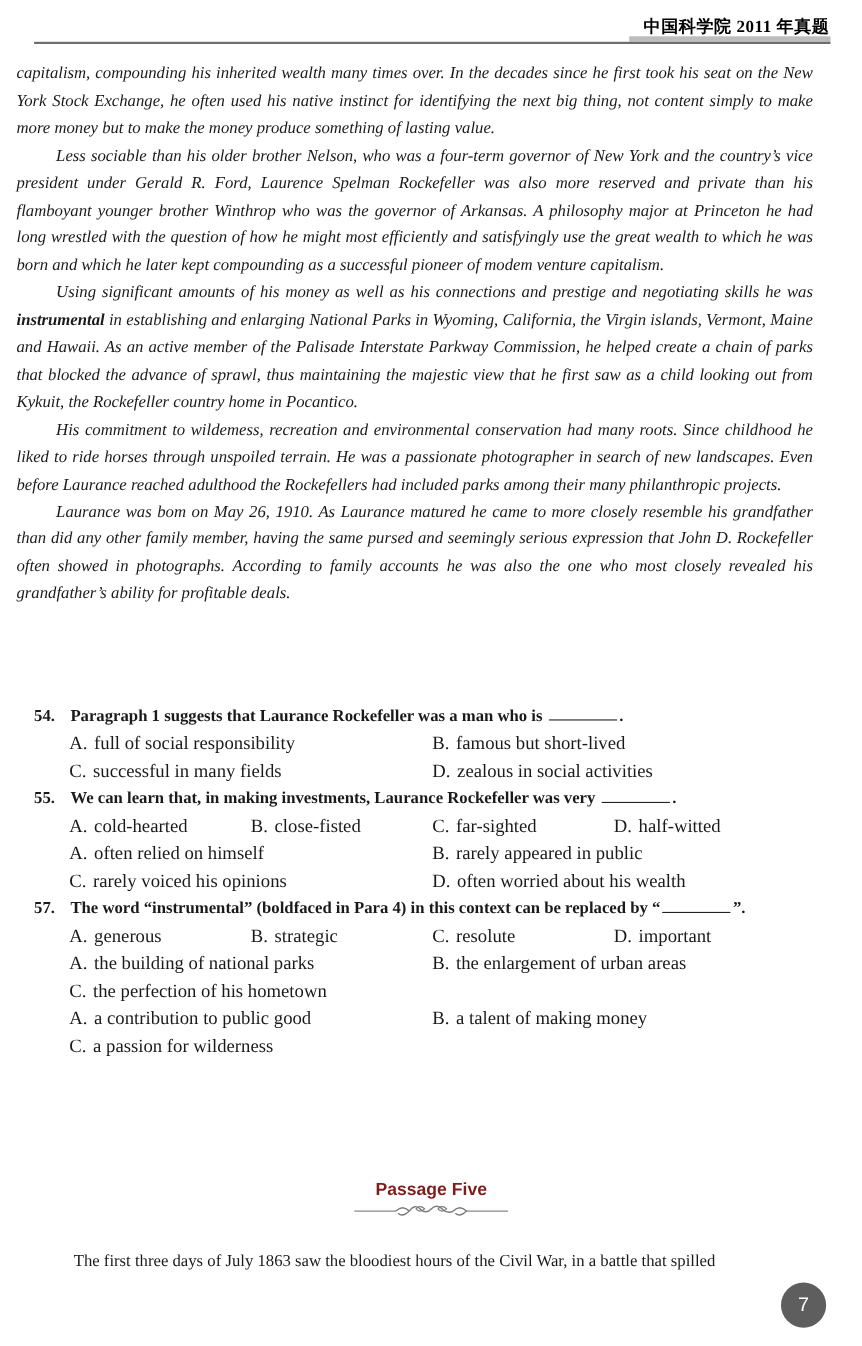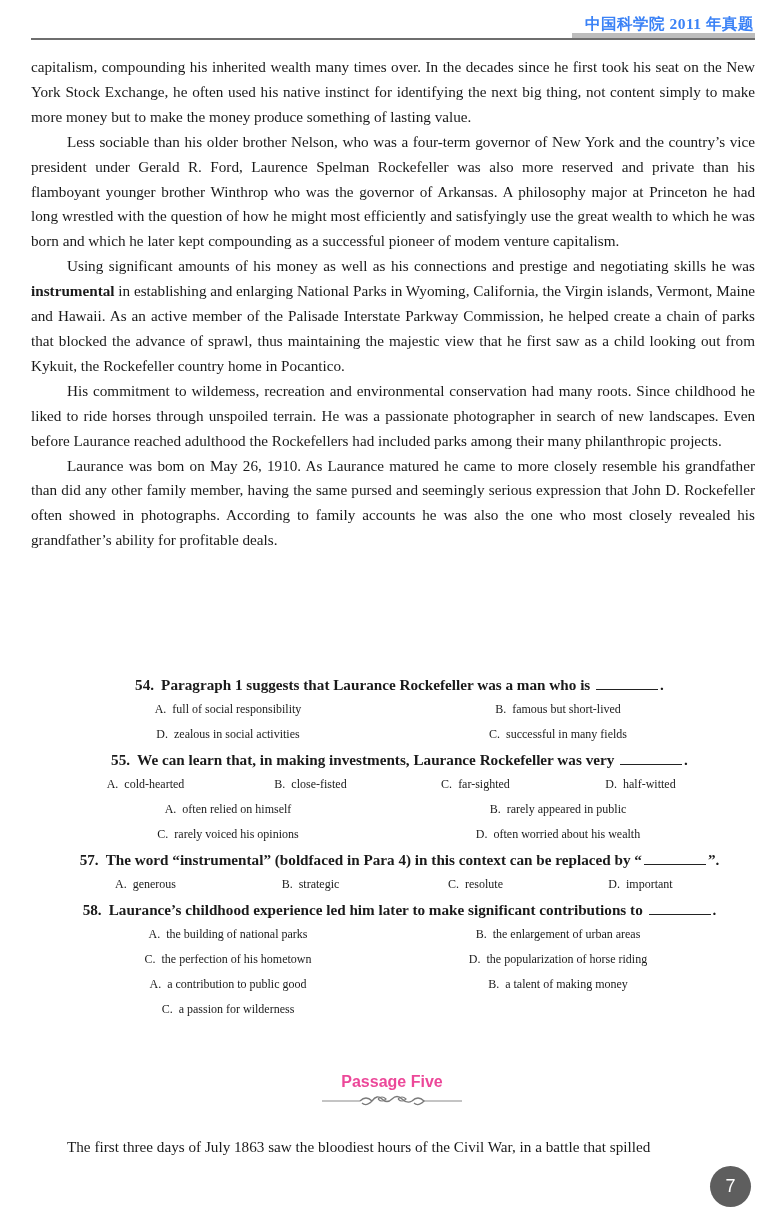--- a/index.html
+++ b/index.html
@@ -1,35 +1,35 @@
 <!DOCTYPE html>
 <html><head>
 <meta charset="utf-8">
 <style>
   html, body { margin: 0; padding: 0; background: #ffffff; }
   body { width: 784px; height: 1224px; position: relative; overflow: hidden;
          font-family: "Liberation Serif", serif; color: #1a1a1a; }
   .header { position: absolute; top: 14px; right: 30px; font-size: 15.5px; font-weight: bold;
-            font-family: "Liberation Serif", "DejaVu Serif", serif; color: #3b82f6; letter-spacing: 0.5px; }
+            font-family: "Liberation Serif", "DejaVu Serif", serif; color: #000000; letter-spacing: 0.5px; }
   .header-rule { position: absolute; top: 38px; left: 31px; width: 724px; height: 1.5px; background: #6e6e6e; }
   .header-bar { position: absolute; top: 33px; left: 572px; width: 183px; height: 5px; background: #bdbdbd; }
-  .content { position: absolute; top: 55px; left: 31px; width: 724px; }
+  .content { position: absolute; top: 55px; left: 15px; width: 724px; font-style: italic; }
   .para { font-size: 15.2px; line-height: 24.9px; text-align: justify; text-align-last: left; margin: 0; }
   .para.indent { text-indent: 36px; }
   .para b { font-weight: bold; }
-  .questions { position: absolute; top: 672px; left: 31px; width: 730px; text-align: center; }
+  .questions { position: absolute; top: 638px; left: 31px; width: 730px; }
   .q { font-size: 15.2px; line-height: 25px; font-weight: bold; margin: 0; }
   .q .num { display: inline-block; width: 33px; }
   .blank { display: inline-block; width: 62px; border-bottom: 1px solid #222; height: 12px; vertical-align: baseline; margin: 0 2px; }
-  .opts { display: flex; flex-wrap: wrap; padding-left: 32px; font-size: 12px; line-height: 25px; }
+  .opts { display: flex; flex-wrap: wrap; padding-left: 32px; font-size: 17px; line-height: 25px; }
   .opts.two .opt { width: 330px; }
   .opts.four .opt { width: 165px; }
   .opt .let { margin-right: 6px; }
   .passage-title { position: absolute; top: 1073px; left: 0; width: 784px; text-align: center;
-                   font-family: "Liberation Sans", sans-serif; font-weight: bold; font-size: 16px; color: #ec4899; }
+                   font-family: "Liberation Sans", sans-serif; font-weight: bold; font-size: 16px; color: #7f1d1d; }
   .ornament { position: absolute; top: 1093px; left: 322px; width: 140px; height: 16px; }
   .last-line { position: absolute; top: 1114px; left: 31px; width: 724px; margin-top: 21px; }
   .page-badge { position: absolute; top: 1166px; left: 710px; width: 41px; height: 41px; border-radius: 50%;
                 background: #5e5e5e; color: #fff; font-family: "Liberation Sans", sans-serif; font-size: 18px;
                 display: flex; align-items: center; justify-content: center; }
 </style>
 </head>
 <body>
 
 <div class="header">中国科学院 2011 年真题</div>
@@ -44,22 +44,22 @@
   <p class="para indent">Laurance was bom on May 26, 1910. As Laurance matured he came to more closely resemble his grandfather than did any other family member, having the same pursed and seemingly serious expression that John D. Rockefeller often showed in photographs. According to family accounts he was also the one who most closely revealed his grandfather’s ability for profitable deals.</p>
 </div>
 
 <div class="questions">
 
   <div>
     <p class="q"><span class="num">54.</span><span>Paragraph 1 suggests that Laurance Rockefeller was a man who is</span> <span class="blank"></span><span>.</span></p>
     <div class="opts two">
       <div class="opt"><span class="let">A.</span><span>full of social responsibility</span></div>
       <div class="opt"><span class="let">B.</span><span>famous but short-lived</span></div>
+      <div class="opt"><span class="let">C.</span><span>successful in many fields</span></div>
       <div class="opt"><span class="let">D.</span><span>zealous in social activities</span></div>
-      <div class="opt"><span class="let">C.</span><span>successful in many fields</span></div>
     </div>
   </div>
 
   <div>
     <p class="q"><span class="num">55.</span><span>We can learn that, in making investments, Laurance Rockefeller was very</span> <span class="blank"></span><span>.</span></p>
     <div class="opts four">
       <div class="opt"><span class="let">A.</span><span>cold-hearted</span></div>
       <div class="opt"><span class="let">B.</span><span>close-fisted</span></div>
       <div class="opt"><span class="let">C.</span><span>far-sighted</span></div>
       <div class="opt"><span class="let">D.</span><span>half-witted</span></div>
@@ -79,26 +79,24 @@
     <p class="q"><span class="num">57.</span><span>The word “instrumental” (boldfaced in Para 4) in this context can be replaced by “</span><span class="blank"></span><span>”.</span></p>
     <div class="opts four">
       <div class="opt"><span class="let">A.</span><span>generous</span></div>
       <div class="opt"><span class="let">B.</span><span>strategic</span></div>
       <div class="opt"><span class="let">C.</span><span>resolute</span></div>
       <div class="opt"><span class="let">D.</span><span>important</span></div>
     </div>
   </div>
 
   <div>
-    <p class="q"><span class="num">58.</span><span>Laurance’s childhood experience led him later to make significant contributions to</span> <span class="blank"></span><span>.</span></p>
     <div class="opts two">
       <div class="opt"><span class="let">A.</span><span>the building of national parks</span></div>
       <div class="opt"><span class="let">B.</span><span>the enlargement of urban areas</span></div>
       <div class="opt"><span class="let">C.</span><span>the perfection of his hometown</span></div>
-      <div class="opt"><span class="let">D.</span><span>the popularization of horse riding</span></div>
     </div>
   </div>
 
   <div>
     <div class="opts two">
       <div class="opt"><span class="let">A.</span><span>a contribution to public good</span></div>
       <div class="opt"><span class="let">B.</span><span>a talent of making money</span></div>
       <div class="opt"><span class="let">C.</span><span>a passion for wilderness</span></div>
     </div>
   </div>

